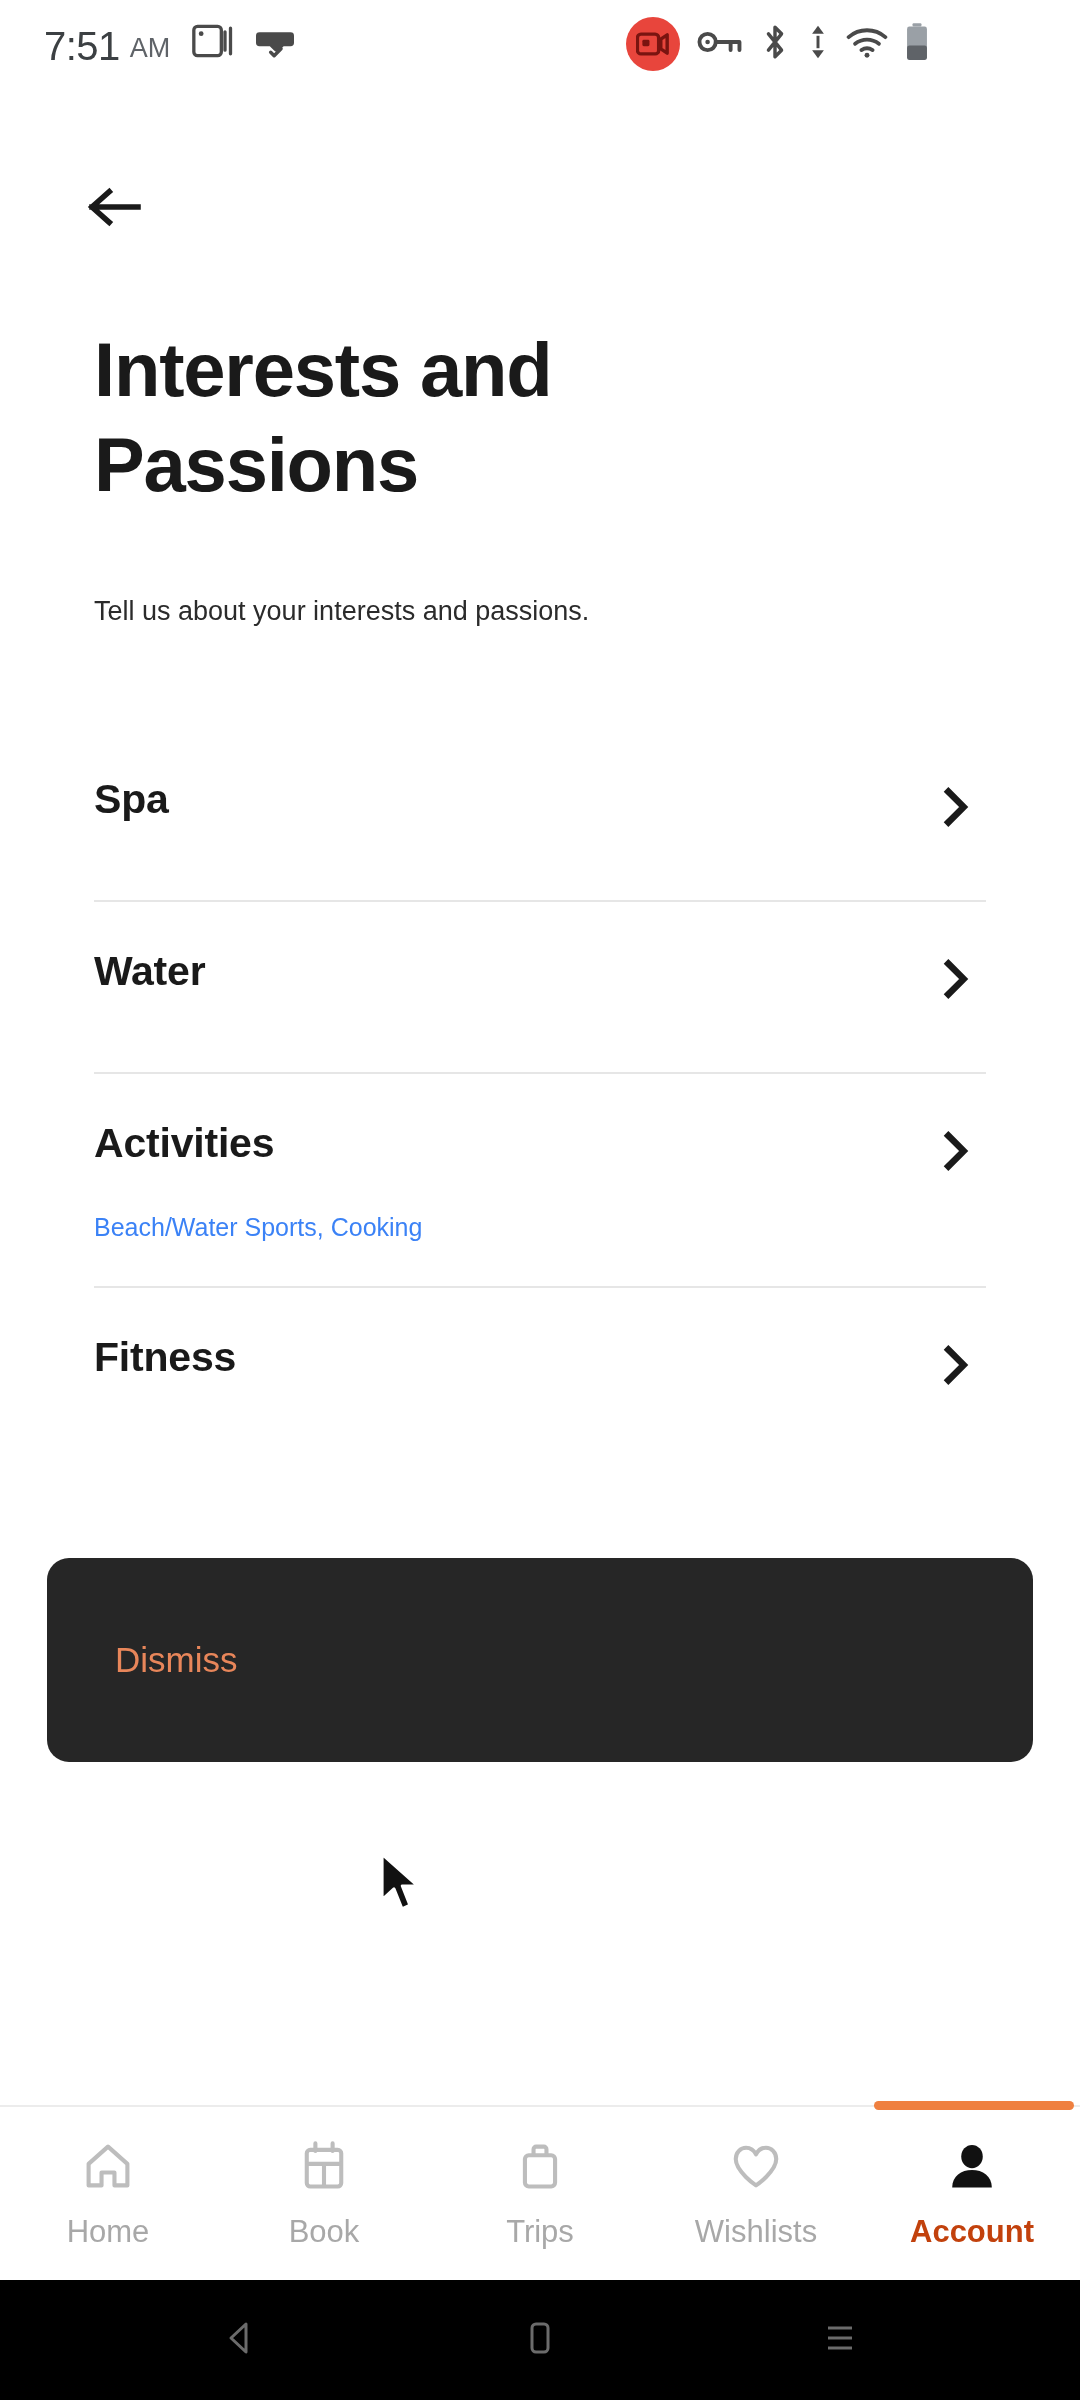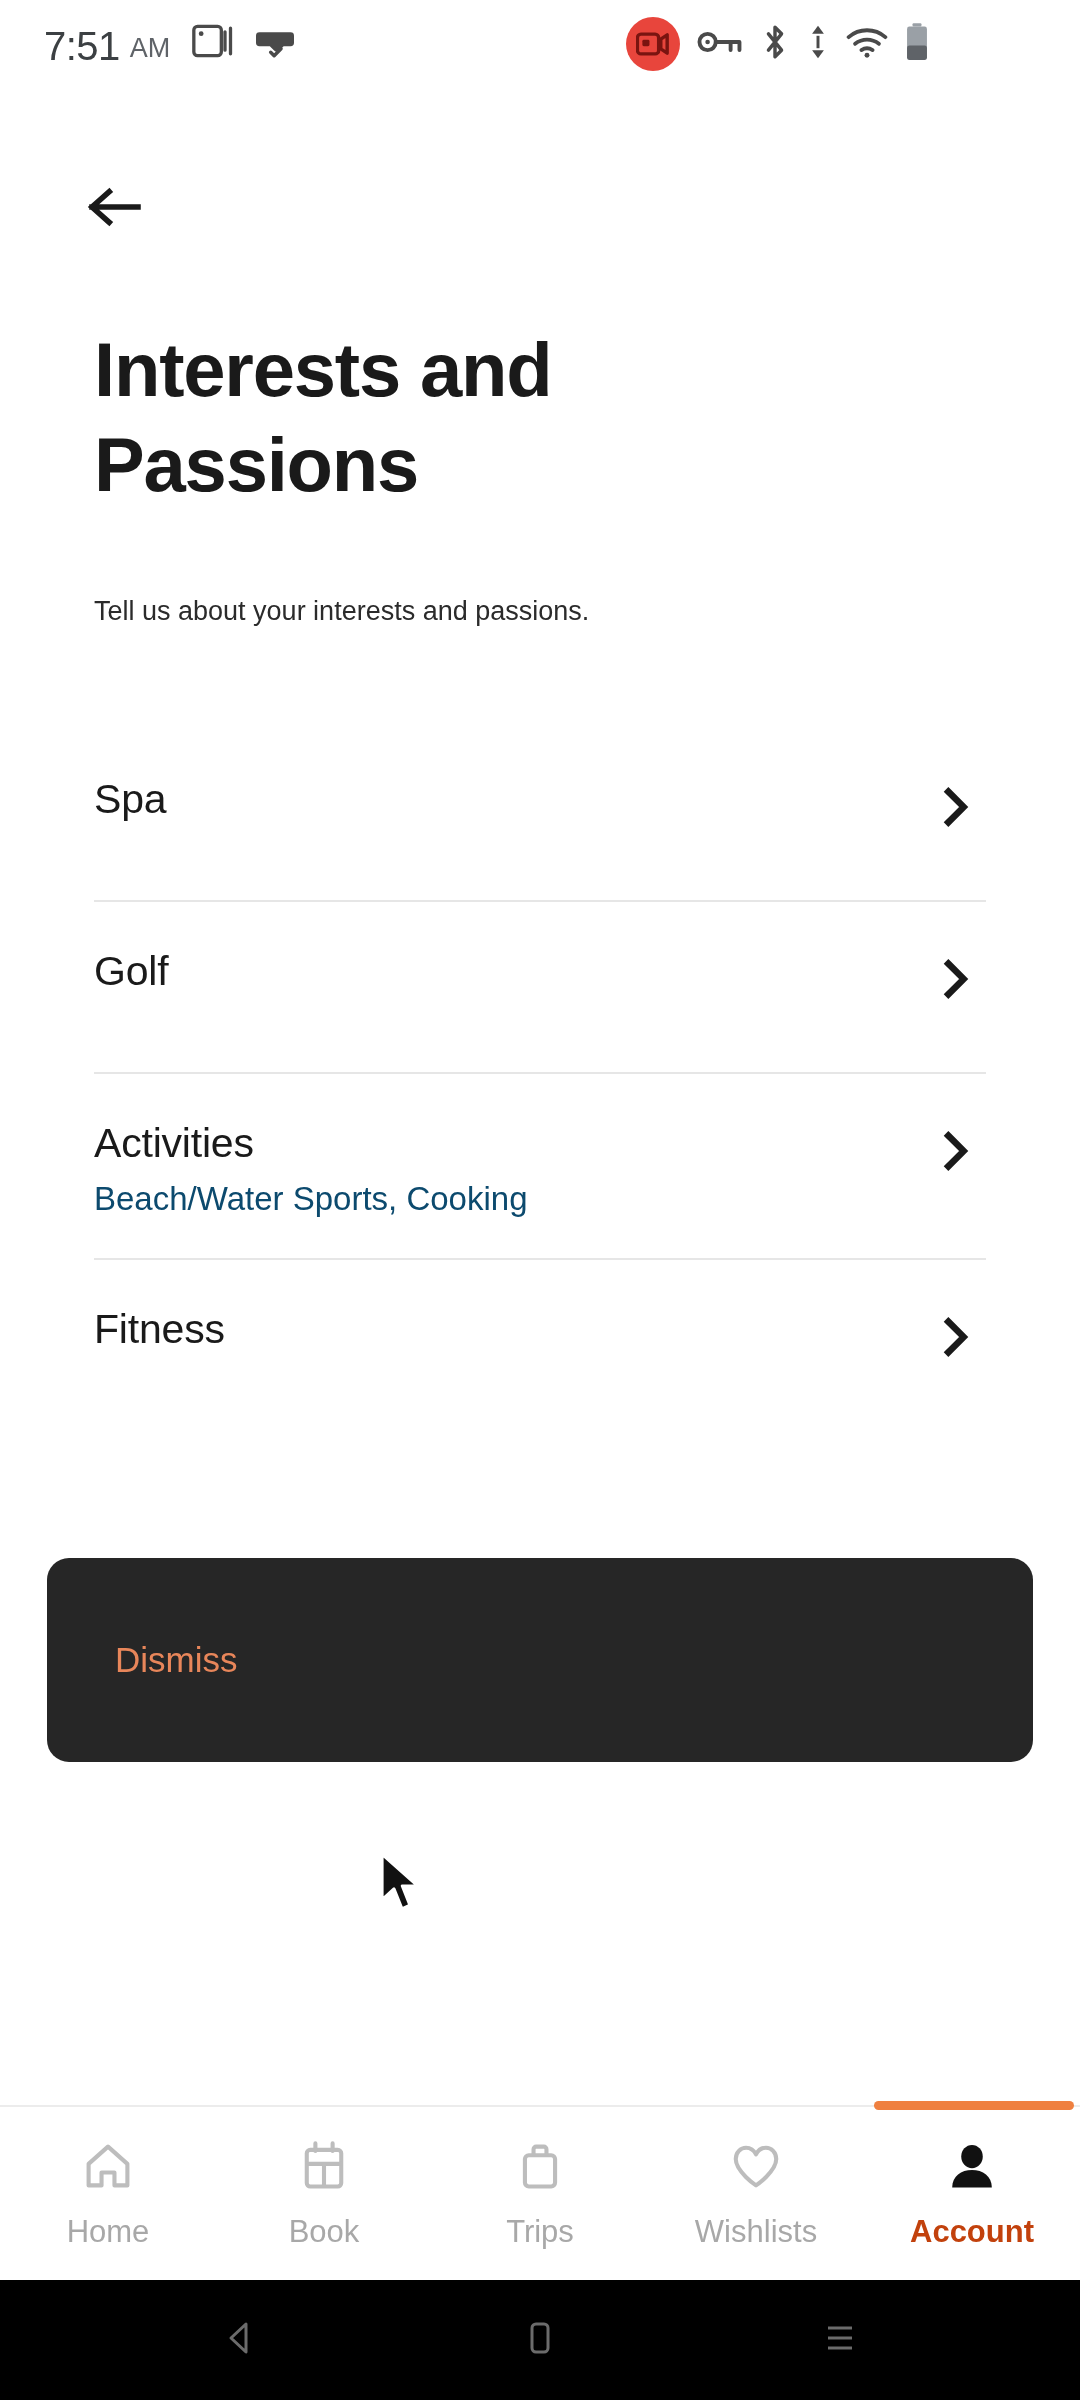--- a/index.html
+++ b/index.html
@@ -94,28 +94,29 @@
     align-items: flex-start;
     justify-content: space-between;
     padding: 38px 0 38px 0;
     min-height: 170px;
   }
   .row-texts { display: flex; flex-direction: column; gap: 10px; padding-top: 6px; }
   .row-title {
     font-size: 41px;
     line-height: 50px;
     color: #1a1a1a;
-    font-weight: 400;
+    font-weight: 700;
     letter-spacing: -0.2px;
   }
   .row-sub {
-    font-size: 33px;
+    font-size: 25px;
     line-height: 42px;
-    color: #0c4a6e;
-    font-weight: 400;
+    color: #3b82f6;
+    font-weight: 400;
+    margin-top: 28px;
   }
   .chev-wrap {
     width: 60px;
     display: flex;
     align-items: center;
     justify-content: center;
     padding-top: 16px;
   }
   .row-divider {
     height: 2px;
@@ -304,21 +305,21 @@
       <span class="chev-wrap">
         <svg width="34" height="46" viewBox="0 0 16 24">
             <path d="M4 4 L12 12 L4 20" fill="none" stroke="#1a1a1a" stroke-width="3.4" stroke-linecap="square" stroke-linejoin="miter"></path>
           </svg>
       </span>
     </div>
     <div class="row-divider"></div>
 
     <div class="list-row">
       <div class="row-texts">
-        <span class="row-title">Golf</span>
+        <span class="row-title">Water</span>
       </div>
       <span class="chev-wrap">
         <svg width="34" height="46" viewBox="0 0 16 24">
             <path d="M4 4 L12 12 L4 20" fill="none" stroke="#1a1a1a" stroke-width="3.4" stroke-linecap="square" stroke-linejoin="miter"></path>
           </svg>
       </span>
     </div>
     <div class="row-divider"></div>
 
     <div class="list-row">

